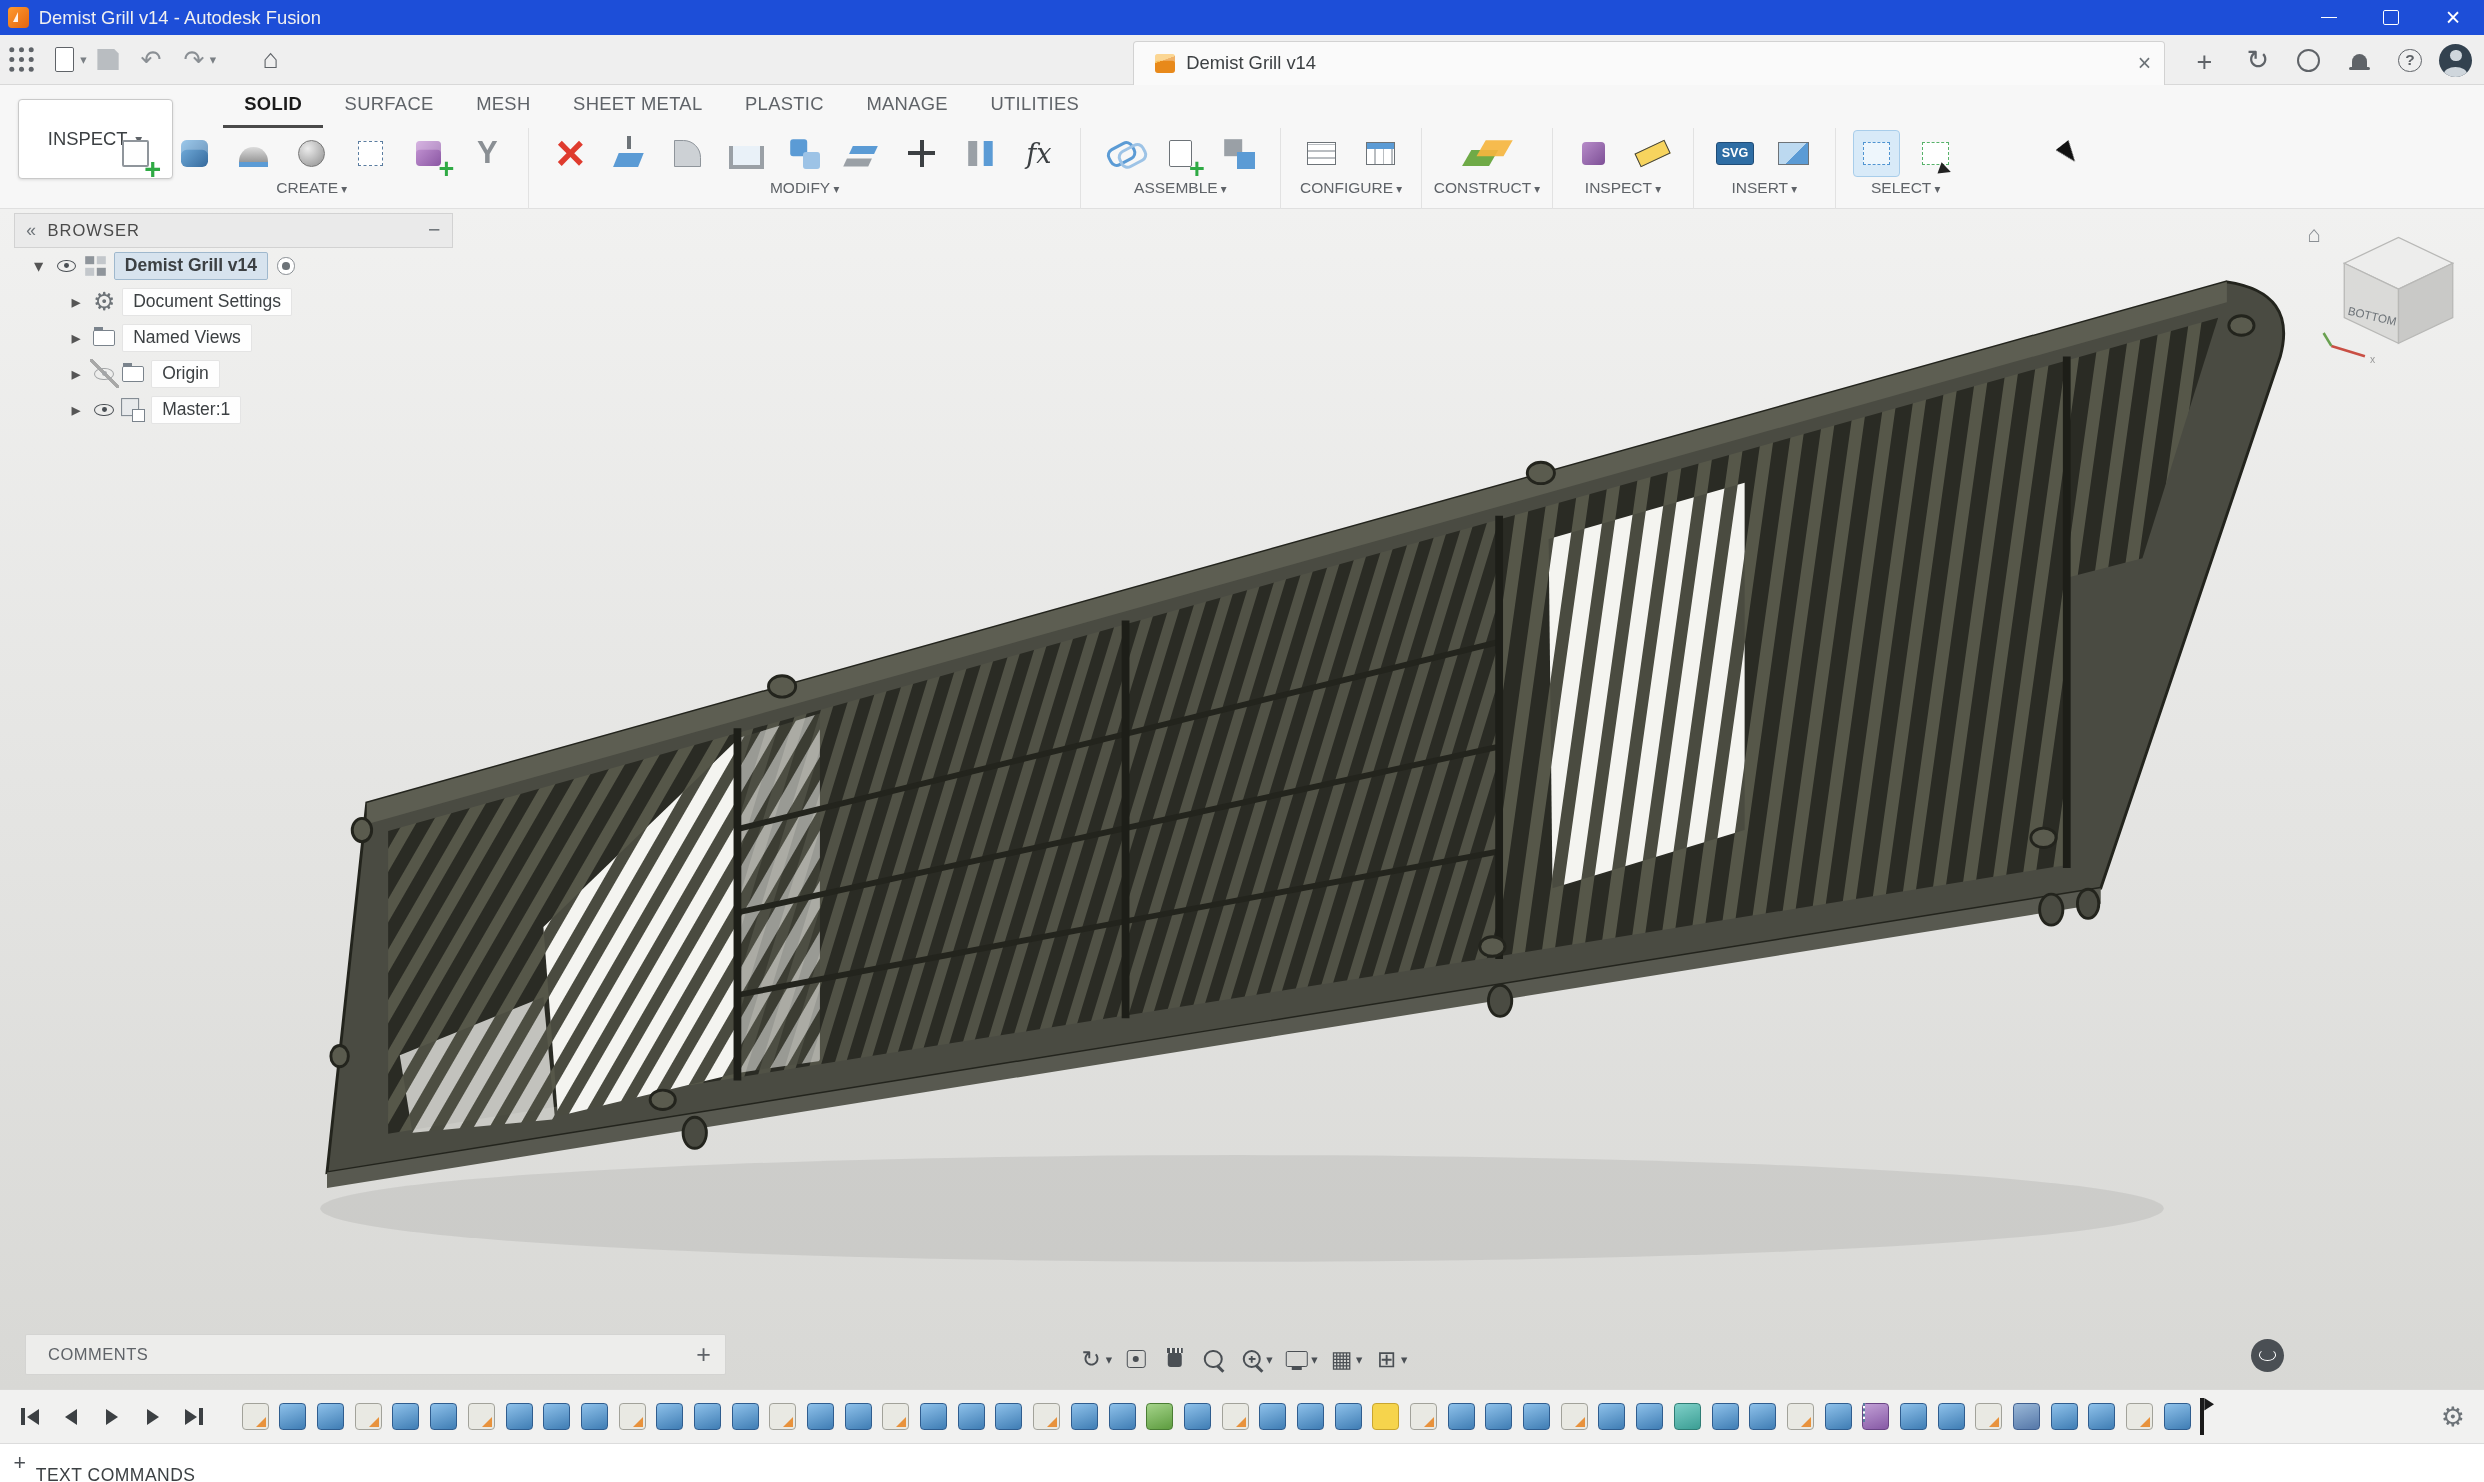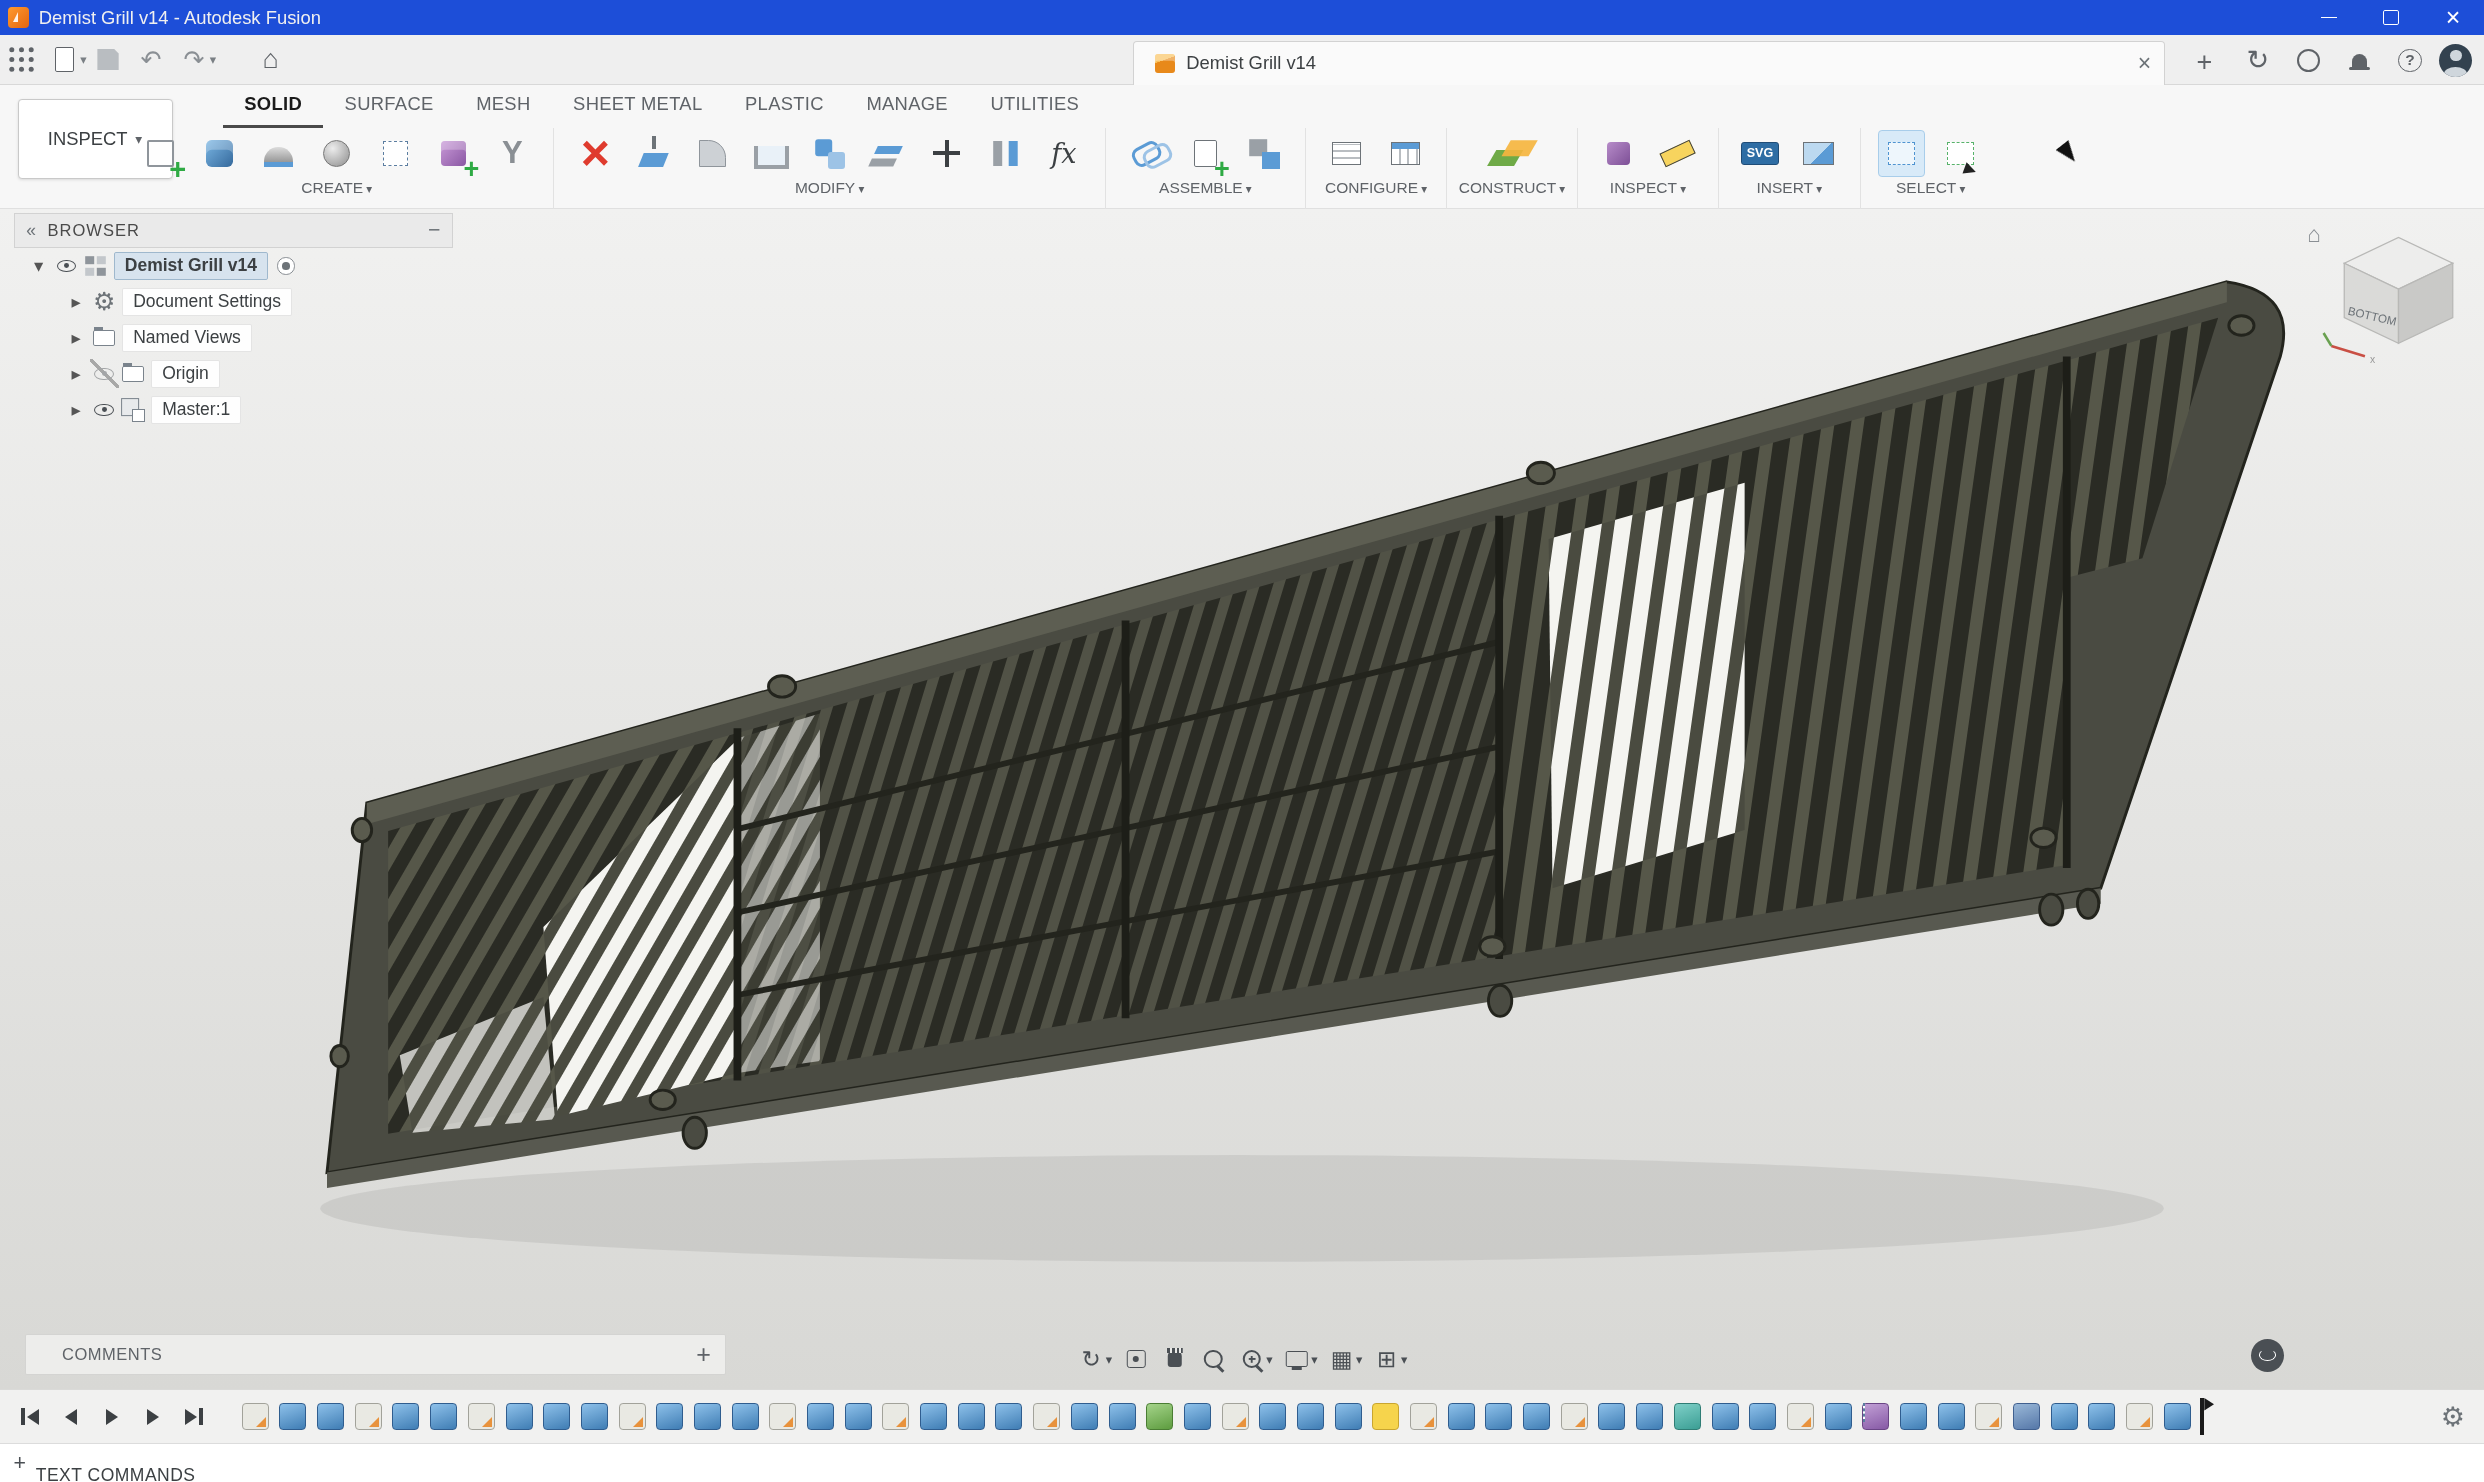--- a/index.html
+++ b/index.html
@@ -48,21 +48,21 @@
 
   
   .ribbon { height:124px; background:#f7f7f7; border-bottom:1px solid #e0e0e0; position:relative; }
   .design-btn { position:absolute; left:17.5px; top:13.6px; width:155px; height:80px; background:#fff;
     border:1px solid #c9c9c9; border-radius:3.9px; box-shadow:0 1px 2.9px rgba(0,0,0,.12);
     display:flex; align-items:center; justify-content:center; gap:7.8px; font-size:18.4px; color:#3c4043; }
   .design-btn .dchev { font-size:13.6px; color:#5f6368; }
   .rtabs { height:43px; display:flex; align-items:flex-end; padding-left:223px; gap:0; }
   .rtab { font-size:18.4px; color:#5f6368; padding:0 21.3px 9.7px; letter-spacing:0.3px; border-bottom:3.9px solid transparent; }
   .rtab.t-true { color:#1a1a1a; font-weight:bold; border-bottom-color:#4a4a4a; }
-  .rtools { height:82px; display:flex; align-items:stretch; padding-left:120px; }
+  .rtools { height:82px; display:flex; align-items:stretch; padding-left:95px; }
   .rgroup { display:flex; flex-direction:column; align-items:center; justify-content:flex-start; padding:1.9px 11.6px 0; border-right:1px solid #e2e2e2; }
   .rgroup:last-child { border-right:none; }
   .ricons { display:flex; align-items:center; }
   .rglabel { font-size:15.5px; color:#5f6368; margin-top:1.9px; }
   .rglabel::after { content:" ▾"; font-size:11.6px; }
   .ric { width:47px; height:47px; margin:0 5.8px; border-radius:3.9px; display:flex; align-items:center; justify-content:center; position:relative; }
   .ric::after { position:absolute; }
   
   .t-create-sketch::before { content:""; width:23px; height:23px; border:2.9px solid #8f959b; background:#fefefe; border-radius:1.9px; }
   .t-create-sketch::after { content:"+"; color:#2faa44; font-size:29px; font-weight:bold; right:-1.9px; bottom:-8.7px; }
@@ -156,21 +156,21 @@
   .radio { width:17.5px; height:17.5px; border:1.9px solid #8a8f94; border-radius:50%; position:relative; margin-left:9.7px; flex:none; background:#fff; }
   .radio::after { content:""; position:absolute; inset:3.9px; background:#6d7378; border-radius:50%; }
 
   
   .viewcube { position:absolute; right:7.8px; top:0; width:155px; height:155px; }
   .vc-home { position:absolute; right:163px; top:11.6px; color:#8a8f94; font-size:23px; }
 
   
   .comments { position:absolute; left:25px; bottom:13.6px; width:701px; height:41px; background:#ededeb;
     border:1px solid #d4d4d2; border-radius:1.9px; display:flex; align-items:center; }
-  .cm-label { font-size:16.5px; color:#5f6368; padding-left:36px; flex:1; letter-spacing:0.5px; }
+  .cm-label { font-size:16.5px; color:#5f6368; padding-left:22px; flex:1; letter-spacing:0.5px; }
   .cm-add { width:43px; text-align:center; color:#5f6368; font-size:25px; }
 
   
   .navbar { position:absolute; left:50%; transform:translateX(-50%); bottom:13.6px; display:flex; align-items:center; gap:5.8px; }
   .nvwrap { display:flex; align-items:center; padding:1.9px 1.9px; }
   .nv { width:29px; height:29px; display:flex; align-items:center; justify-content:center; font-size:23px; color:#4a4f54; position:relative; }
   .nv.t-orbit::before { content:"↻"; }
   .nv.t-look-at::before { content:""; width:17.5px; height:15.5px; border:1.9px solid #4a4f54; border-radius:2.9px; }
   .nv.t-look-at::after { content:""; position:absolute; width:5.8px; height:5.8px; background:#4a4f54; border-radius:50%; }
   .nv.t-pan::before { content:""; width:13.6px; height:15.5px; background:#4a4f54; border-radius:4.9px 4.9px 2.9px 2.9px; }

